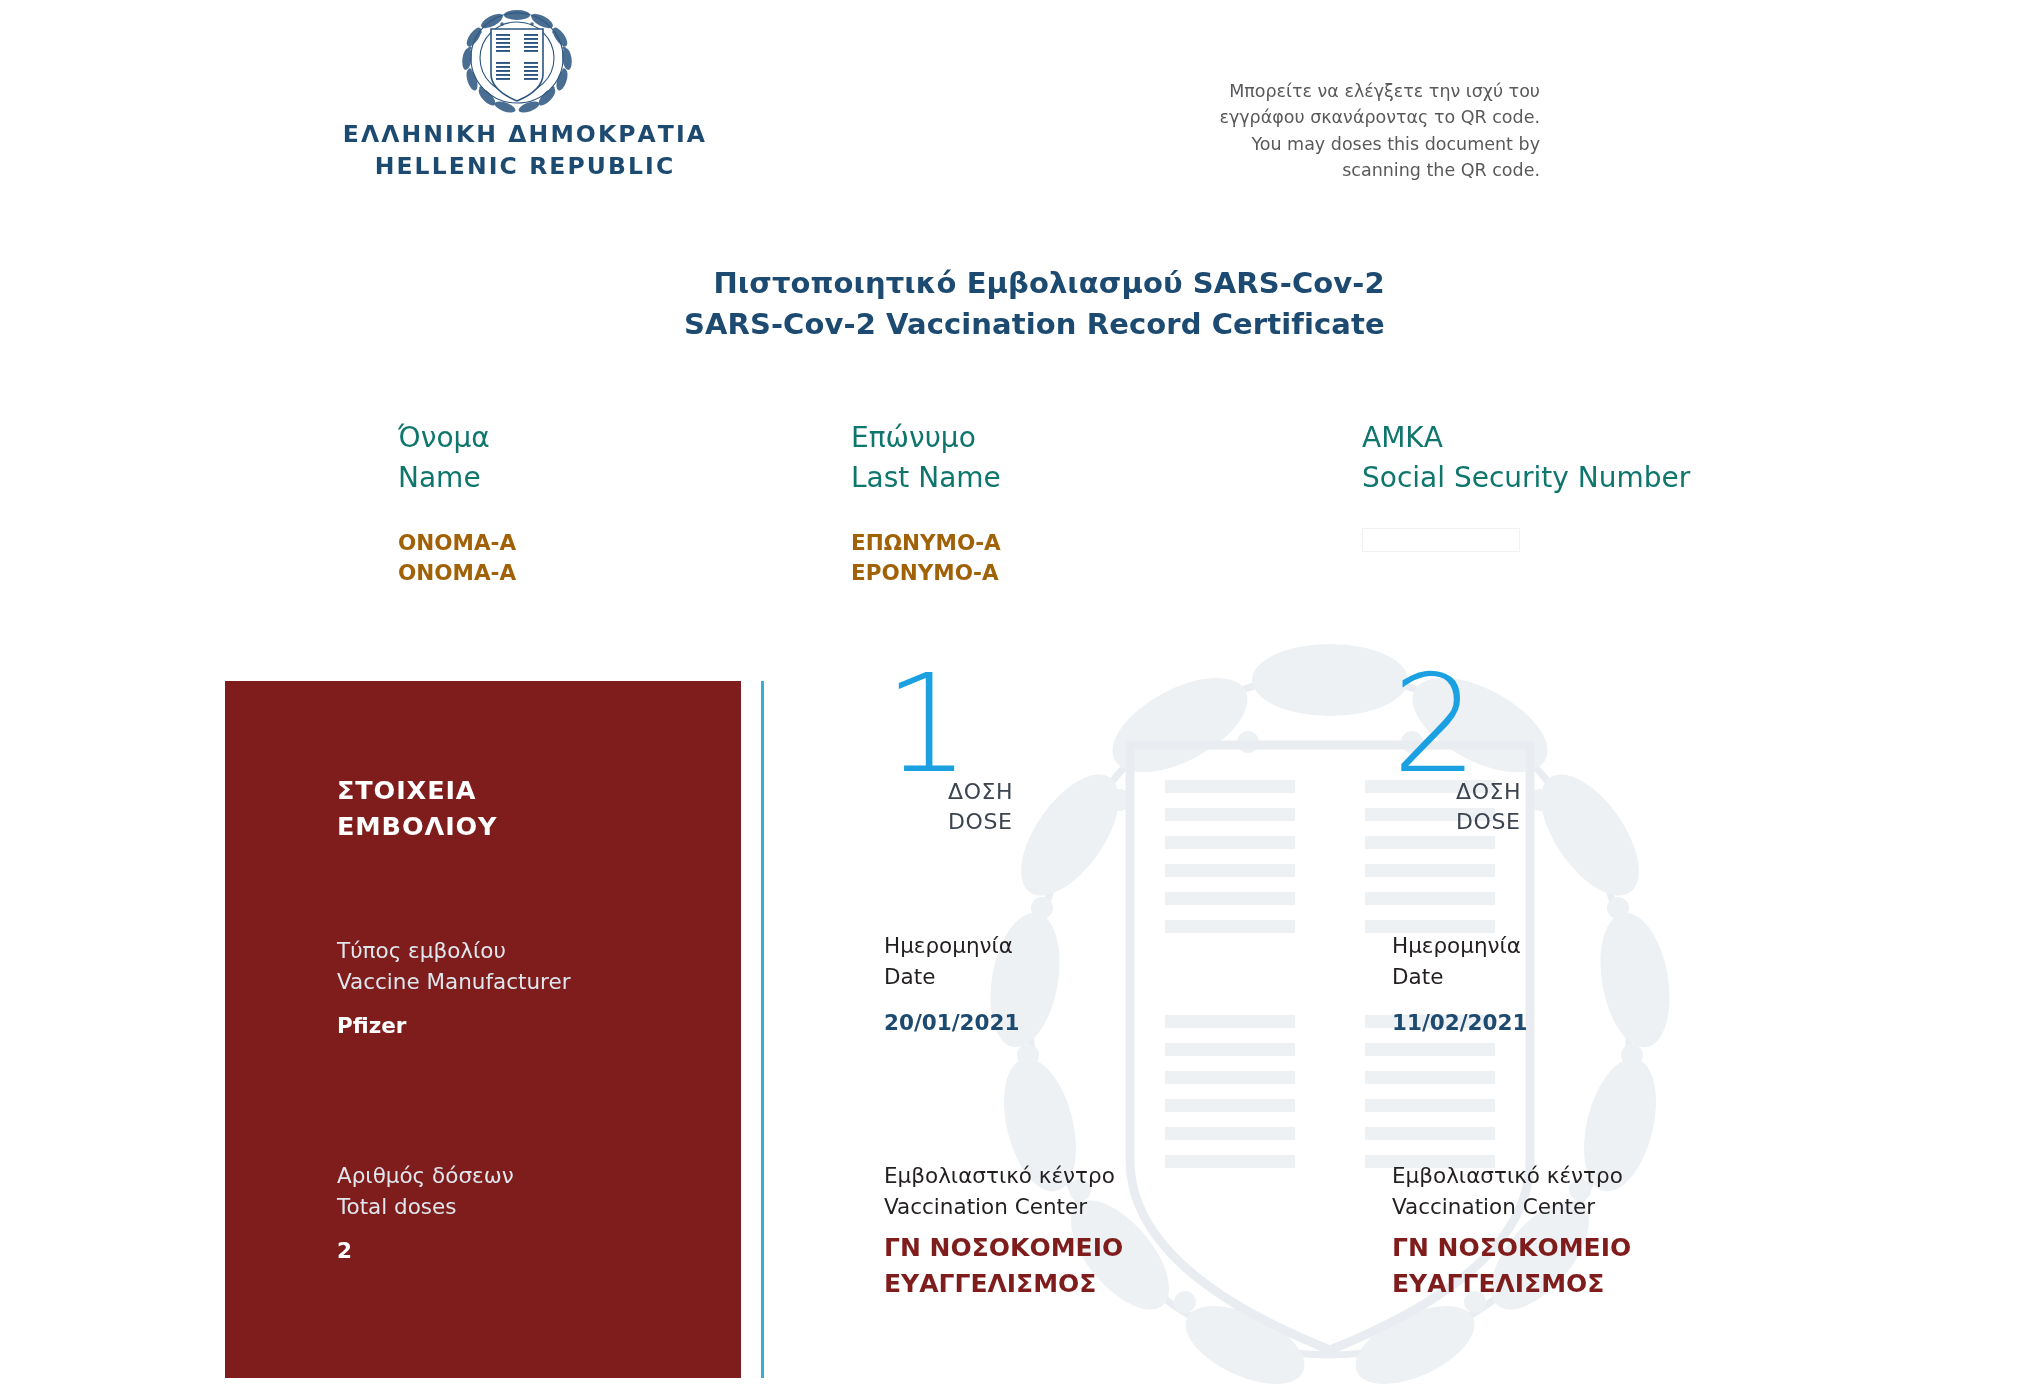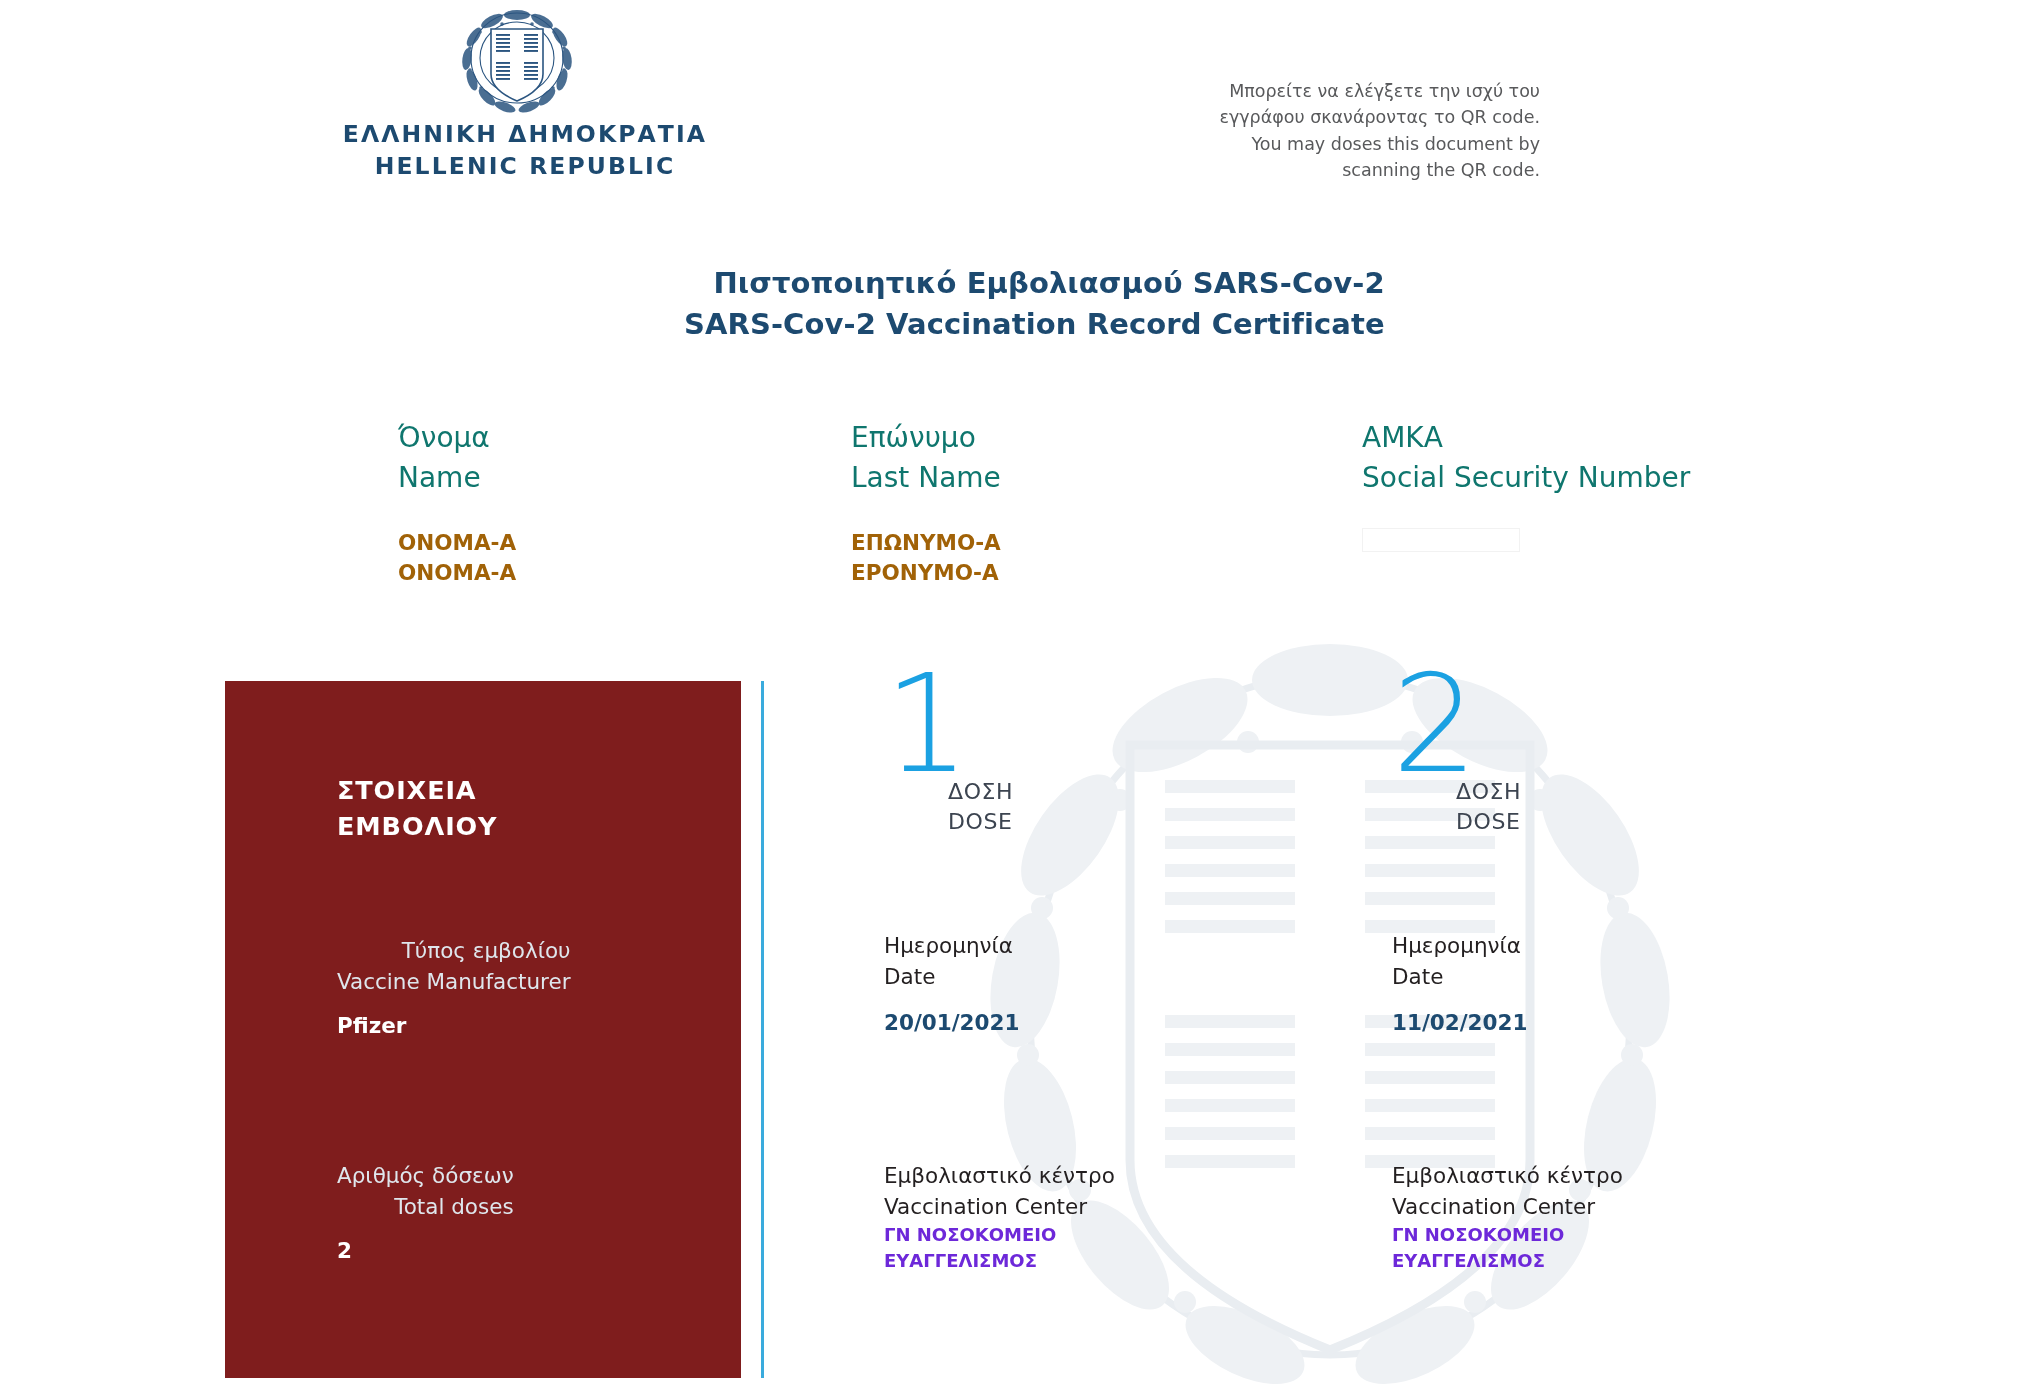--- a/index.html
+++ b/index.html
@@ -152,21 +152,20 @@
 
   .vp-block { position: absolute; left: 112px; }
   .vp-block-manufacturer { top: 255px; }
   .vp-block-doses { top: 480px; }
 
   .vp-label {
     font-size: 21.5px;
     color: #dfe6ec;
     line-height: 1.42;
     white-space: nowrap;
-    text-align: right;
   }
   .vp-value {
     margin-top: 16px;
     font-size: 21.5px;
     font-weight: bold;
     color: #ffffff;
     white-space: nowrap;
   }
 
   
@@ -223,23 +222,24 @@
   }
   .dose-value {
     margin-top: 16px;
     font-size: 21.5px;
     font-weight: bold;
     color: #1d4a70;
     line-height: 1.44;
     white-space: nowrap;
   }
   .dose-value-center {
-    font-size: 18px;
-    font-weight: bold;
-    color: #6d28d9;
+    margin-top: 8px;
+    font-size: 25px;
+    font-weight: bold;
+    color: #7f1d1d;
     line-height: 1.44;
   }
   .dose-value-center div { white-space: nowrap; }
 </style>
 </head>
 <body>
 
 <div class="page">
 
   <div class="watermark">

